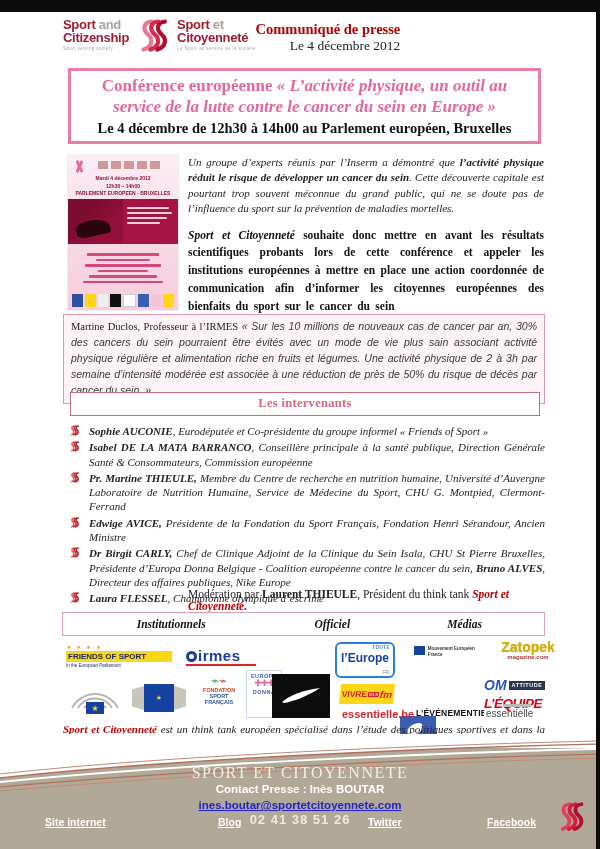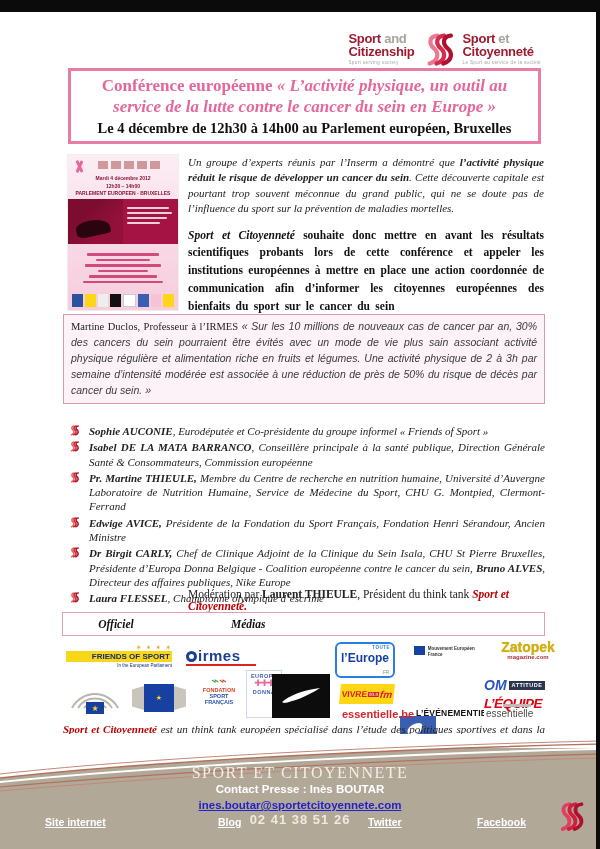--- a/index.html
+++ b/index.html
@@ -6,21 +6,21 @@
   html,body { background:#222; }
   .page {
     position:relative; width:600px; height:849px; margin:0 auto;
     background:#ffffff; overflow:hidden;
     border-right:4px solid #0b0b0b;
     font-family:"Liberation Serif", serif; color:#1a1a1a;
   }
   .topbar { position:absolute; top:0; left:0; width:100%; height:12px; background:#0b0b0b; }
 
   
-  .header { position:absolute; top:32px; left:63px; right:55px; display:flex; justify-content:flex-end; }
+  .header { position:absolute; top:18px; left:63px; right:55px; display:flex; justify-content:flex-start; }
   .logo-group { display:flex; align-items:flex-start; gap:7px; }
   .logo-txt { text-align:left; line-height:1.0; }
   .logo-txt .l1 { font-family:"Liberation Sans", sans-serif; font-weight:bold; font-size:13px; color:#9e1b30; letter-spacing:-0.3px; }
   .logo-txt .l1 .amp { color:#a8a39d; }
   .logo-txt .tag { font-family:"Liberation Sans", sans-serif; font-size:4.5px; color:#a8a39d; margin-top:3px; letter-spacing:.4px; }
   .sss { display:inline-block; }
   .press { text-align:right; line-height:1.25; margin-top:2px; }
   .press .label { color:#b30000; font-weight:bold; font-size:14.5px; }
   .press .date { color:#222; font-size:13.5px; }
 
@@ -93,21 +93,21 @@
     position:absolute; top:612px; left:62px; width:483px; height:24px;
     border:1px solid #e0a0b8; display:flex; align-items:center;
   }
   .partners-box .col { font-weight:bold; font-style:italic; font-size:11.5px; color:#111; text-align:center; }
   .partners-box .c1 { width:45%; }
   .partners-box .c2 { width:22%; }
   .partners-box .c3 { width:33%; }
 
   .logos { position:absolute; top:640px; left:0; width:600px; height:80px; font-family:"Liberation Sans", sans-serif; }
   .chip { position:absolute; overflow:hidden; }
-  .friends { left:66px; top:4px; width:106px; height:32px; text-align:right; }
+  .friends { left:66px; top:4px; width:106px; height:32px; text-align:left; }
   .friends .stars { font-size:7px; letter-spacing:1px; line-height:1; }
   .friends .bandy { background:#f7d717; color:#1a2a6c; font-weight:bold; font-size:8px; padding:1px 2px; white-space:nowrap; }
   .friends .sub { font-size:4.5px; color:#1a2a6c; margin-top:1px; }
   .irmes { left:186px; top:8px; width:82px; height:24px; }
   .irmes .txt { color:#1c3f94; font-weight:bold; font-size:15px; letter-spacing:.5px; line-height:1; }
   .irmes .dot { display:inline-block; width:11px; height:11px; border:3px solid #1c3f94; border-radius:50%; vertical-align:-1px; margin-right:1px; }
   .irmes .ul { height:2px; background:#d22; margin-top:1px; width:70px; }
   .epfan { left:66px; top:38px; width:58px; height:38px; }
   .eucomm { left:130px; top:42px; width:58px; height:32px; display:flex; align-items:center; justify-content:center; }
   .eucomm .wing { width:12px; height:24px; background:#c9c4bc; }
@@ -162,21 +162,21 @@
   .f-inner { position:absolute; top:16px; left:0; width:100%; text-align:center; }
   .f-org { color:#f3efe6; font-size:16px; letter-spacing:1.5px; }
   .f-contact { color:#fff; font-weight:bold; font-size:11.5px; font-family:"Liberation Sans", sans-serif; margin-top:1px; }
   .f-email { color:#2222cc; font-weight:bold; font-size:11.5px; font-family:"Liberation Sans", sans-serif; text-decoration:underline; display:inline-block; margin-top:2px; }
   .f-links { position:absolute; top:68px; left:0; width:100%; height:20px; font-family:"Liberation Sans", sans-serif; }
   .f-links a { position:absolute; color:#fff; font-weight:bold; font-size:10.5px; text-decoration:underline; }
   .f-phone { position:absolute; top:64px; left:50%; transform:translateX(-50%); color:#efeadf; font-weight:bold; font-size:13px; letter-spacing:1px; font-family:"Liberation Sans", sans-serif; }
   .lk-site { left:45px; }
   .lk-blog { left:218px; }
   .lk-tw { left:368px; }
-  .lk-fb { left:446px;padding-left:31px; }
+  .lk-fb { left:456px;padding-left:31px; }
   .f-logo { position:absolute; right:14px; bottom:12px; }
 </style>
 </head>
 <body>
 
 <div class="page">
   <div class="topbar"></div>
 
   <div class="header">
     <div class="logo-group">
@@ -195,20 +195,24 @@
           </g>
         </svg>
       </span>
       <div class="logo-txt">
         <div class="l1"><span>Sport</span>
           <span class="amp">et</span><br>
           <span>Citoyenneté</span></div>
         <div class="tag">Le Sport au service de la société</div>
       </div>
     </div>
+    <div class="press">
+      <div class="label">Communiqué de presse</div>
+      <div class="date">Le 4 décembre 2012</div>
+    </div>
   </div>
 
   <div class="title-box">
     <div class="t"><span>Conférence européenne </span><span class="q">« L’activité physique, un outil au service de la lutte contre le cancer du sein en Europe »</span></div>
     <div class="sub">Le 4 décembre de 12h30 à 14h00 au Parlement européen, Bruxelles</div>
   </div>
 
   <div class="flyer">
     <span class="ribbon">
         <i></i>
@@ -251,20 +255,23 @@
 
   <div class="intro">
     <p class="p1"><span>Un groupe d’experts réunis par l’Inserm a démontré que </span><b>l’activité physique réduit le risque de développer un cancer du sein</b><span>. Cette découverte capitale est pourtant trop souvent méconnue du grand public, qui ne se doute pas de l’influence du sport sur la prévention de maladies mortelles.</span></p>
     <p class="p2"><span class="brand">Sport et Citoyenneté</span><span> souhaite donc mettre en avant les résultats scientifiques probants lors de cette conférence et appeler les institutions européennes à mettre en place une action coordonnée de communication afin d’informer les citoyennes européennes des bienfaits du sport sur le cancer du sein</span></p>
   </div>
 
   <div class="quote-box">
     <span class="attr">Martine Duclos, Professeur à l’IRMES </span><span class="qt">« Sur les 10 millions de nouveaux cas de cancer par an, 30% des cancers du sein pourraient être évités avec un mode de vie plus sain associant activité physique régulière et alimentation riche en fruits et légumes. Une activité physique de 2 à 3h par semaine d’intensité modérée est associée à une réduction de près de 50% du risque de décès par cancer du sein. »</span>
   </div>
 
+  <div class="interv-box">
+    <div class="h">Les intervenants</div>
+  </div>
 
   <ul class="speakers">
     <li>
       <span class="blt"><svg width="11" height="11" viewBox="0 0 40 42">
             <g fill="none" stroke-linecap="round" stroke-width="6">
               <path d="M18 4 C8 5 8 14 14 19 C20 24 20 33 9 37" stroke="#d65"></path>
               <path d="M26 4 C16 5 16 14 22 19 C28 24 28 33 17 37" stroke="#c23"></path>
               <path d="M34 4 C24 5 24 14 30 19 C36 24 36 33 25 37" stroke="#a12"></path>
             </g>
           </svg></span>
@@ -320,20 +327,21 @@
           </svg></span>
       <b>Laura FLESSEL</b><span>, Championne olympique d’escrime</span>
     </li>
   </ul>
 
   <div class="moderation">
     <span>Modération par </span><b>Laurent THIEULE</b><span>, Président du think tank </span><span class="brand">Sport et Citoyenneté.</span>
   </div>
 
   <div class="partners-box">
+    <div class="col c1">Institutionnels</div>
     <div class="col c2">Officiel</div>
     <div class="col c3">Médias</div>
   </div>
 
   <div class="logos">
     <div class="chip friends">
       <div class="stars" style="color:#e8a020">✶ ✶ ✶ ✶</div>
       <div class="bandy">FRIENDS OF SPORT</div>
       <div class="sub">In the European Parliament</div>
     </div>

